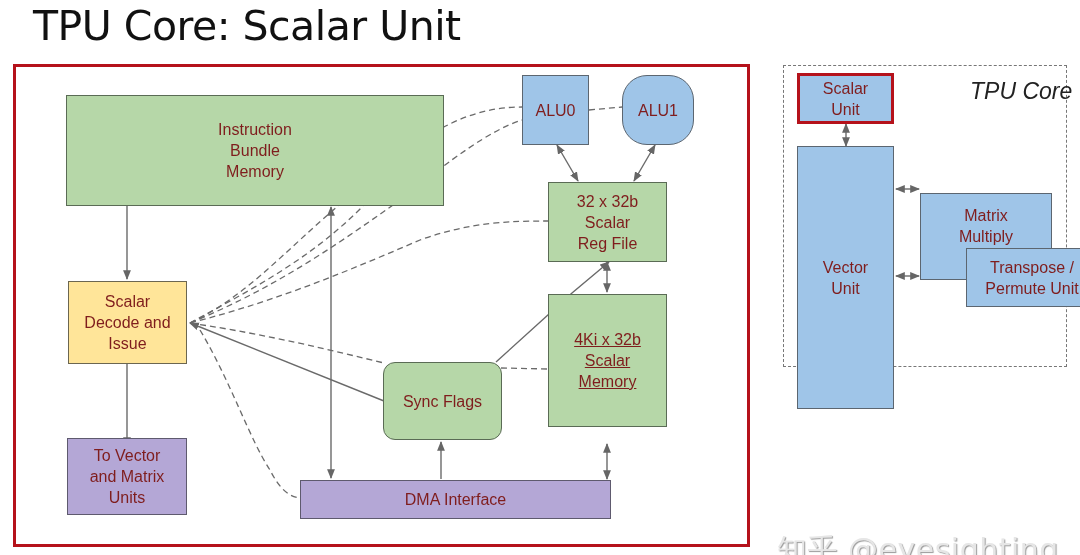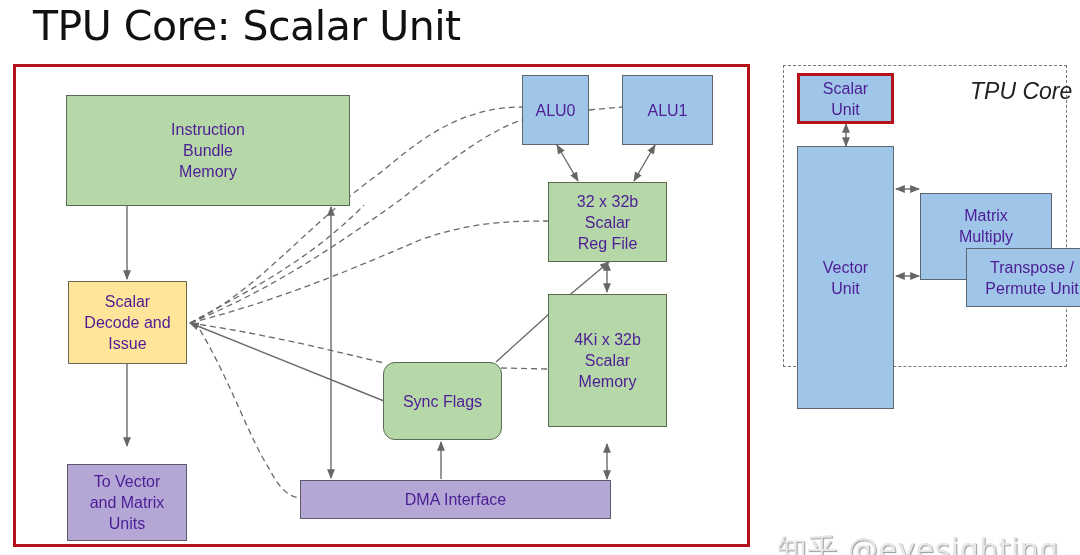--- a/index.html
+++ b/index.html
@@ -6,21 +6,21 @@
     body { width: 1080px; height: 555px; position: relative; overflow: hidden;
            font-family: "Liberation Sans", sans-serif; }
     .title { position: absolute; left: 33px; top: 2px; font-size: 41px; color: #111;
              font-family: "DejaVu Sans", sans-serif; letter-spacing: -0.5px; }
     .frame-main { position: absolute; left: 13px; top: 64px; width: 737px; height: 483px;
                   border: 3px solid #b5121b; box-sizing: border-box; }
     .frame-core { position: absolute; left: 783px; top: 65px; width: 284px; height: 302px;
                   border: 1.5px dashed #777; box-sizing: border-box; }
     .box { position: absolute; box-sizing: border-box; border: 1.6px solid #5f6a5f;
            display: flex; align-items: center; justify-content: center; text-align: center;
-           font-size: 16px; line-height: 21px; color: #4c1d95; }
+           font-size: 16px; line-height: 21px; color: #7f1d1d; }
     .green { background: #b6d7a8; border-color: #5a6b55; }
     .blue { background: #9fc5e8; border-color: #5c6670; }
     .yellow { background: #ffe599; border-color: #6b6650; }
     .purple { background: #b4a7d6; border-color: #5e5a6e; }
     .sel { border: 3px solid #b5121b; }
     .lbl { white-space: pre-line; }
     svg.wires { position: absolute; left: 0; top: 0; }
     .core-label { position: absolute; left: 970px; top: 78px; font-size: 23px; color: #222; font-style: italic; }
     .watermark { position: absolute; left: 777px; top: 486px; font-size: 30px; color: #e6e6e6;
                  text-shadow: 1px 1px 1px #9a9a9a; letter-spacing: 0.5px;
@@ -62,47 +62,47 @@
     <path d="M190,323 C260,290 300,230 384,170 C430,130 470,107 522,107"></path>
     <path d="M190,323 C270,290 330,250 400,200 C450,160 490,130 522,120"></path>
     <path d="M589,110 L622,107"></path>
     <path d="M190,323 C280,300 350,270 420,240 C470,222 510,221 548,221"></path>
     <path d="M190,323 C270,335 330,350 384,363"></path>
     <path d="M501,368 L548,369"></path>
     <path d="M200,330 C230,380 250,440 270,470 C280,490 290,497 300,498"></path>
   </g>
 </svg>
 
-<div class="box green" style="left:66px;top:95px;width:284px;height:111px;">
+<div class="box green" style="left:66px;top:95px;width:378px;height:111px;">
   <span class="lbl">Instruction
 Bundle
 Memory</span>
 </div>
 <div class="box yellow" style="left:68px;top:281px;width:119px;height:83px;">
   <span class="lbl">Scalar
 Decode and
 Issue</span>
 </div>
-<div class="box purple" style="left:67px;top:464px;width:120px;height:77px;">
+<div class="box purple" style="left:67px;top:438px;width:120px;height:77px;">
   <span class="lbl">To Vector
 and Matrix
 Units</span>
 </div>
 <div class="box blue" style="left:522px;top:75px;width:67px;height:70px;">
   <span class="lbl">ALU0</span>
 </div>
-<div class="box blue" style="left:622px;top:75px;width:91px;height:70px;">
+<div class="box blue" style="left:622px;top:75px;width:72px;height:70px;border-radius:25px;">
   <span class="lbl">ALU1</span>
 </div>
 <div class="box green" style="left:548px;top:182px;width:119px;height:80px;">
   <span class="lbl">32 x 32b
 Scalar
 Reg File</span>
 </div>
-<div class="box green" style="left:548px;top:294px;width:119px;height:133px;">
+<div class="box green" style="left:548px;top:294px;width:119px;height:133px;text-decoration:underline;">
   <span class="lbl">4Ki x 32b
 Scalar
 Memory</span>
 </div>
 <div class="box green" style="left:383px;top:362px;width:119px;height:78px;border-radius:12px;">
   <span class="lbl">Sync Flags</span>
 </div>
 <div class="box purple" style="left:300px;top:480px;width:311px;height:39px;">
   <span class="lbl">DMA Interface</span>
 </div>

